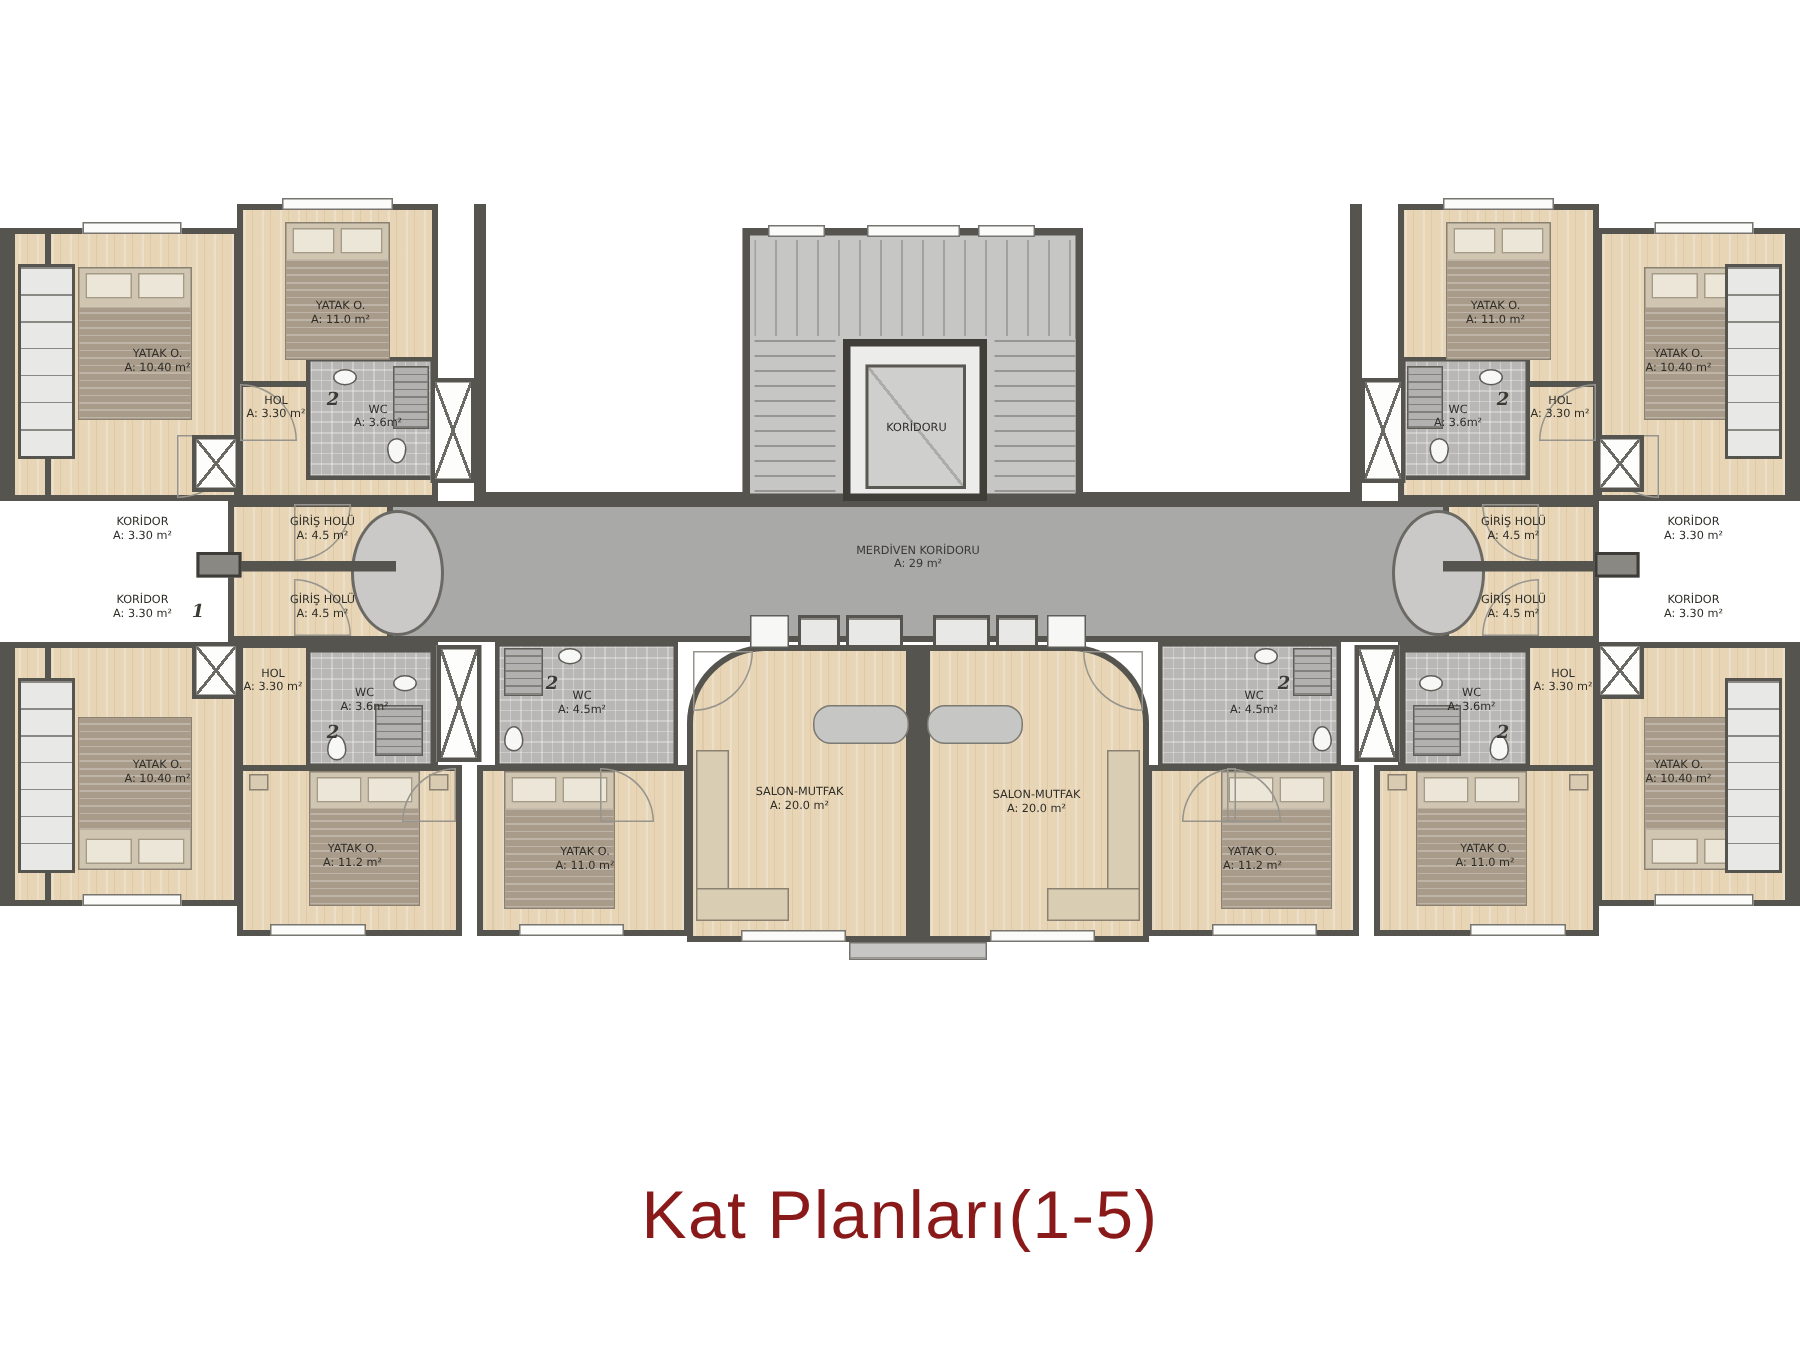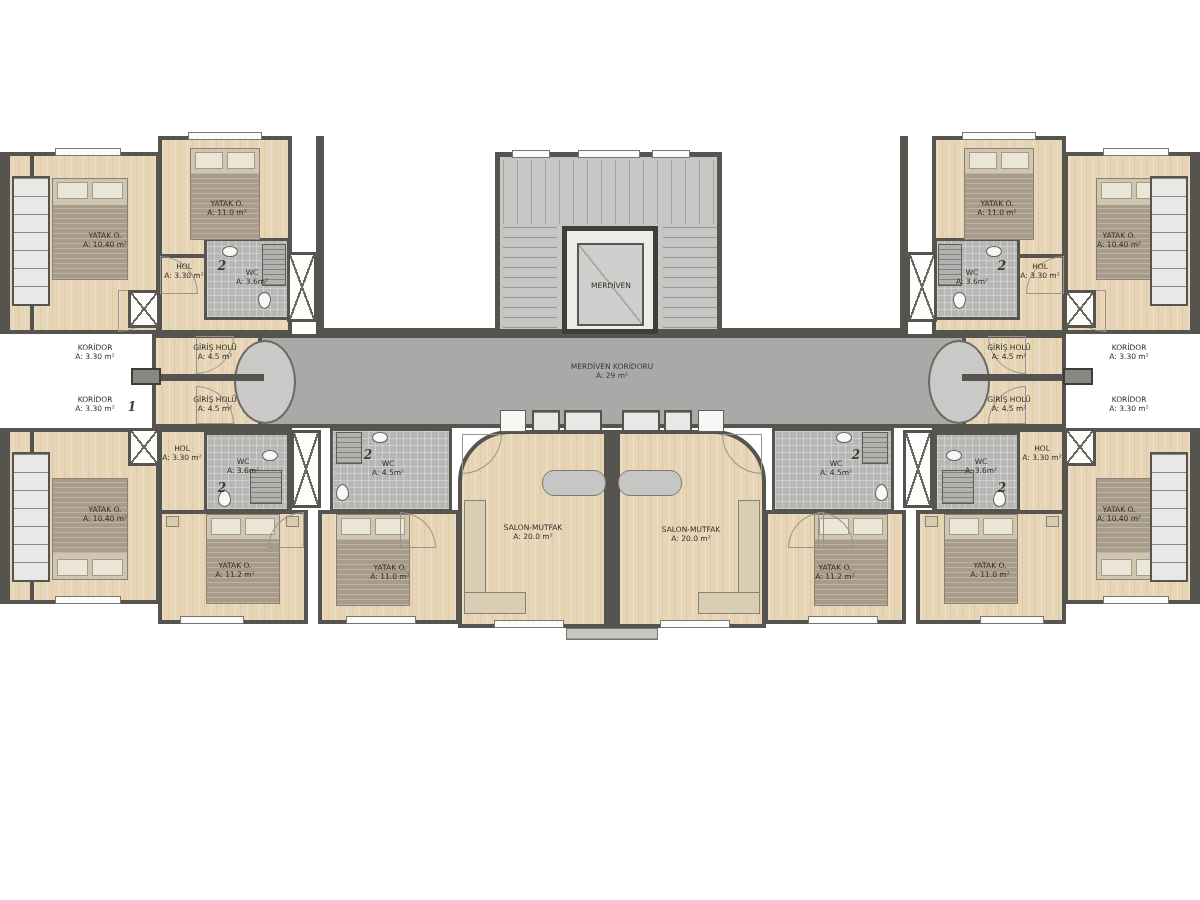--- a/index.html
+++ b/index.html
@@ -75,21 +75,21 @@
   <div class="r vest" style="left:928px;top:340px;width:62px;height:84px;"></div>
 
   <div class="r hallg" style="left:495px;top:152px;width:227px;height:182px;border-width:5px;background:#c6c6c4;z-index:5;"></div>
   <div class="r stair" style="left:503px;top:160px;width:212px;height:64px;background-image:repeating-linear-gradient(90deg,#a3a19d 0 1px,transparent 1px 14px);"></div>
   <div class="r stair" style="left:503px;top:226px;width:54px;height:102px;"></div>
   <div class="r stair" style="left:663px;top:226px;width:54px;height:102px;"></div>
   <div class="r" style="left:562px;top:226px;width:96px;height:108px;border:5px solid #403e38;background:#ececea;z-index:7;"></div>
   <div class="r" style="left:577px;top:243px;width:67px;height:83px;border:2px solid #5a5852;background:#cfcfcd;z-index:8;
        background-image:linear-gradient(to top right,transparent calc(50% - 1px),#aeaca8 calc(50% - 1px) calc(50% + 1px),transparent calc(50% + 1px));"></div>
   <div class="lbl" style="left:611px;top:285px;">
-      <span>MERDİVEN</span>
+      <span>KORİDORU</span>
     </div>
 
   <div class="r room" style="left:30px;top:428px;width:130px;height:176px;"></div>
   <div class="r room" style="left:158px;top:428px;width:134px;height:86px;"></div>
   <div class="r tile" style="left:204px;top:432px;width:86px;height:80px;z-index:8;"></div>
   <div class="r tile" style="left:330px;top:428px;width:122px;height:84px;z-index:8;"></div>
   <div class="r room" style="left:158px;top:510px;width:150px;height:114px;"></div>
   <div class="r room" style="left:318px;top:510px;width:142px;height:114px;"></div>
 
   <div class="r room" style="left:1064px;top:428px;width:130px;height:176px;"></div>
@@ -375,13 +375,14 @@
     </div>
   <div class="lbl" style="left:691px;top:534px;">
       <span>SALON-MUTFAK</span>
       <span>A: 20.0 m²</span>
     </div>
   <div class="lbl" style="left:612px;top:371px;color:#3a3834;">
       <span>MERDİVEN KORİDORU</span>
       <span>A: 29 m²</span>
     </div>
 
+  <div class="title">Kat Planları(1-5)</div>
 </div>
 
 </body></html>

